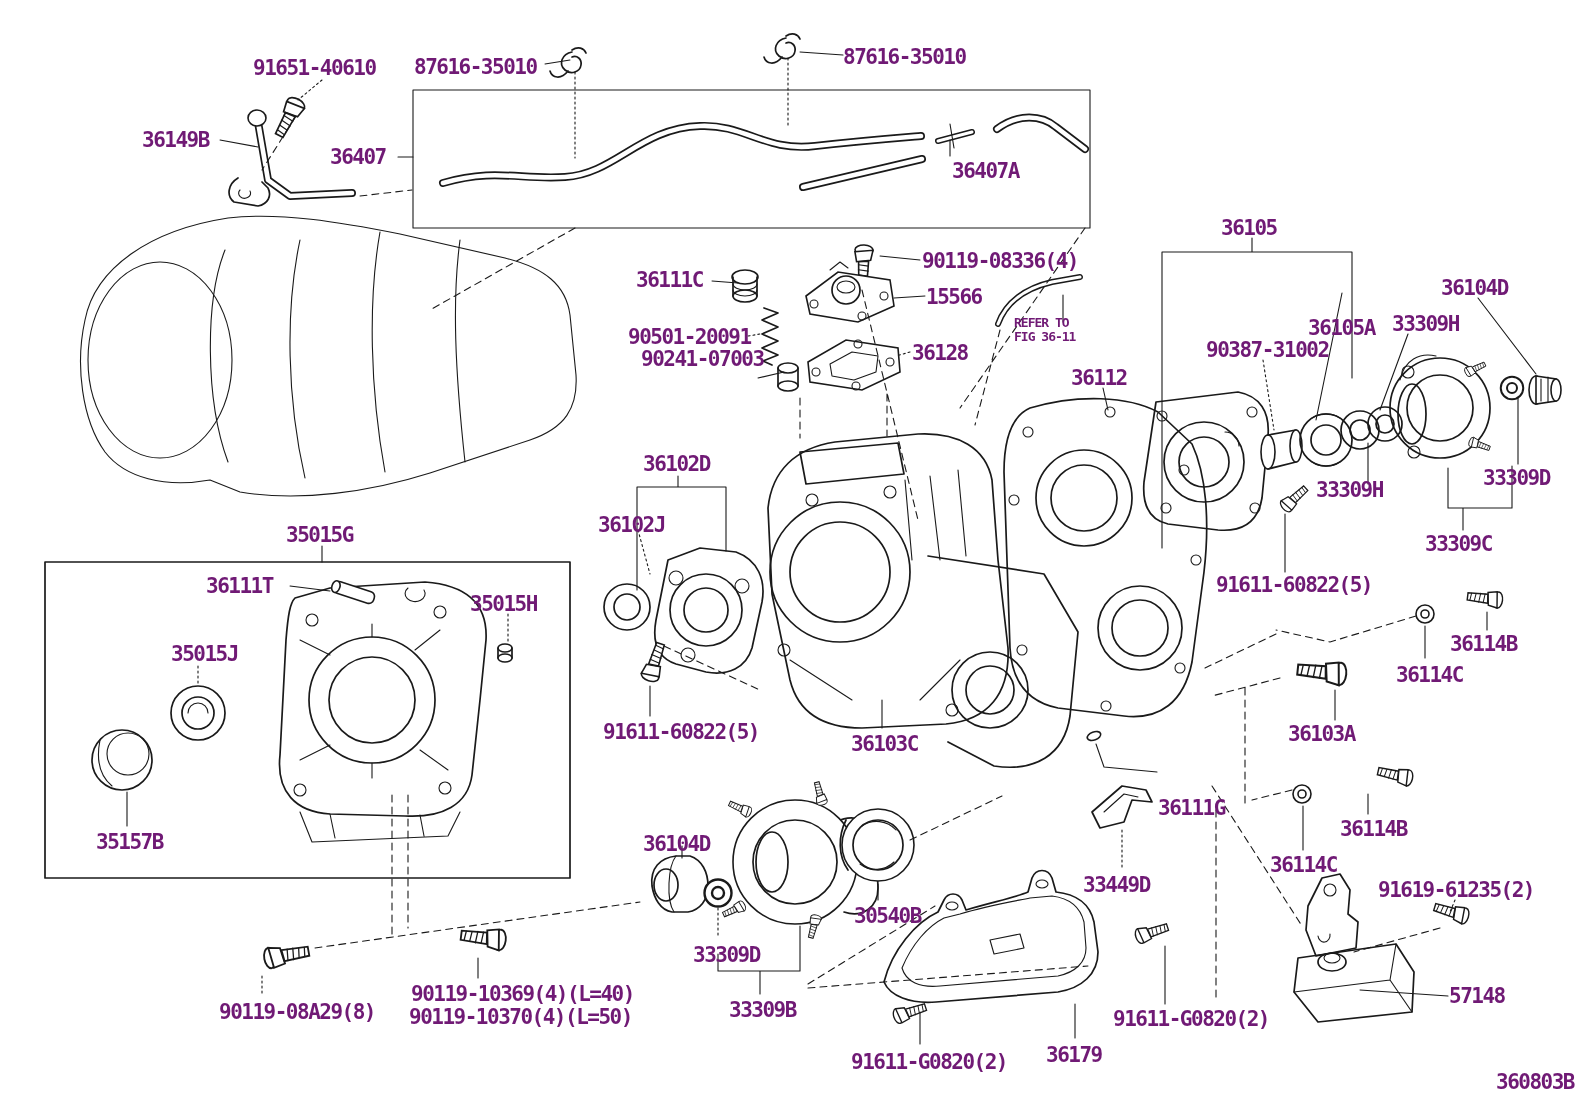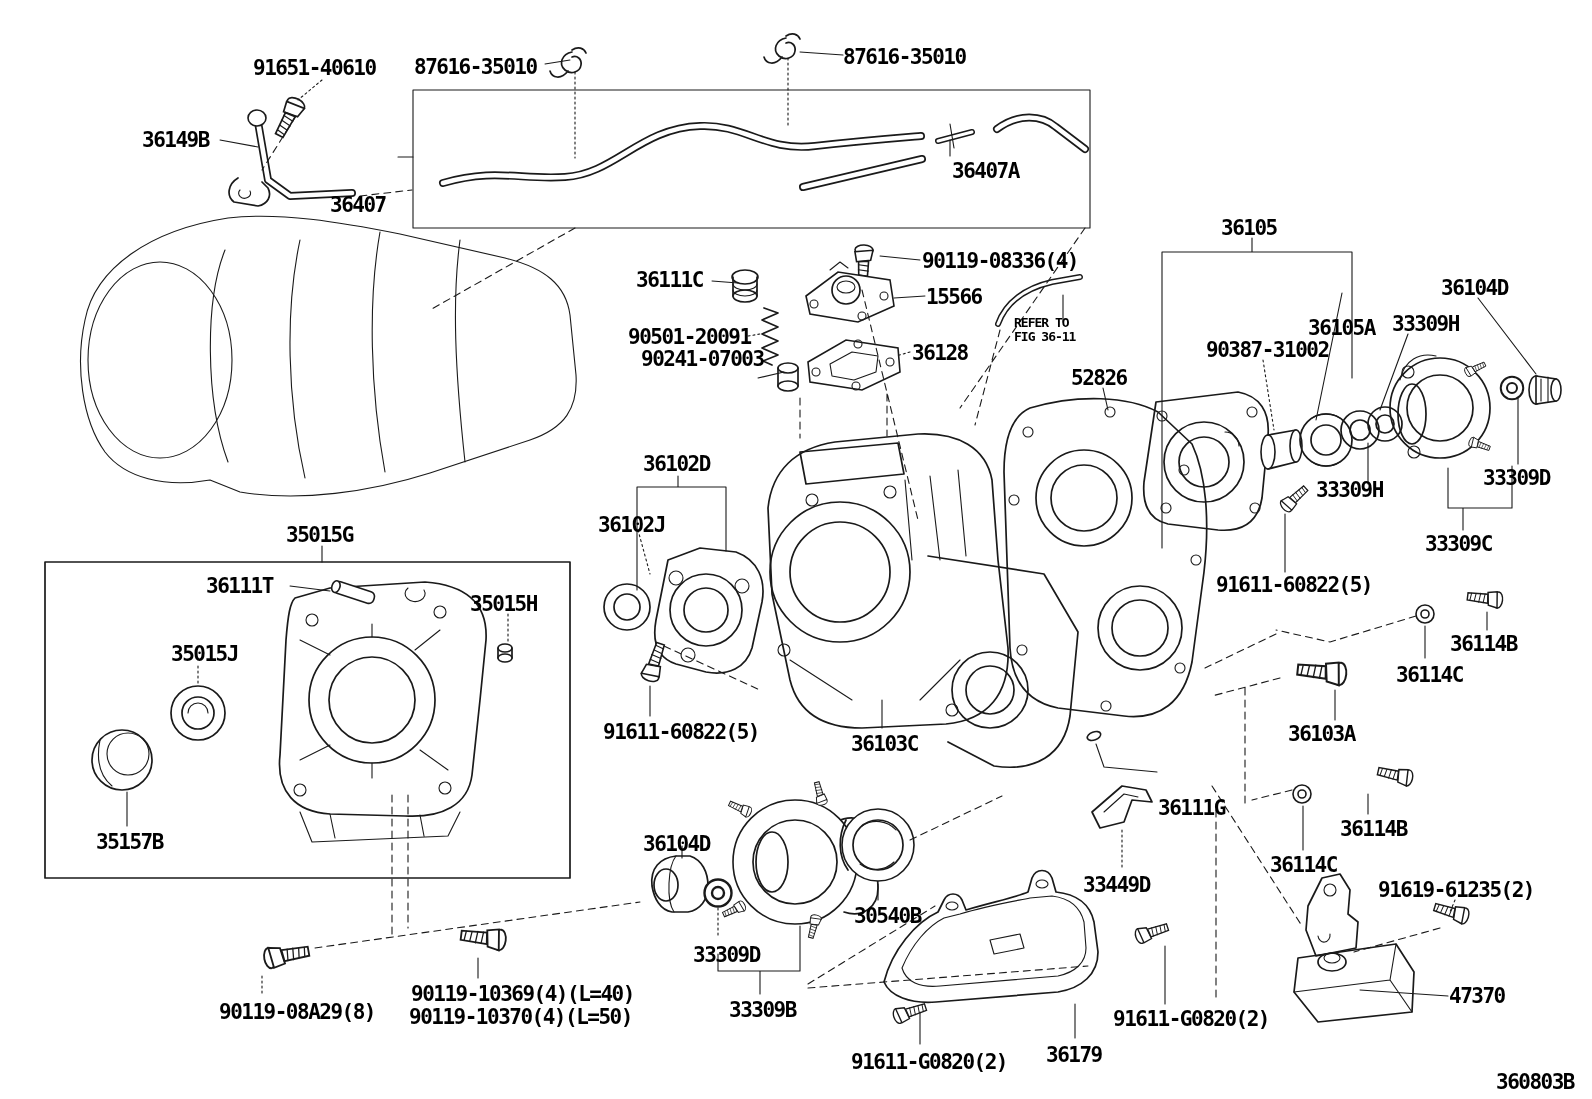--- a/index.html
+++ b/index.html
@@ -9,21 +9,21 @@
   .ln{fill:none;stroke:#1a1a1a;stroke-width:1.7;stroke-linecap:round;stroke-linejoin:round;}
   .thin{stroke-width:1.1;}
   .dash{stroke-dasharray:7 5;}
   .dot{stroke-dasharray:2 3;}
   .to{fill:none;stroke:#1a1a1a;stroke-width:8;stroke-linecap:round;stroke-linejoin:round;}
   .ti{fill:none;stroke:#ffffff;stroke-width:4.6;stroke-linecap:round;stroke-linejoin:round;}
   .to2{fill:none;stroke:#1a1a1a;stroke-width:6;stroke-linecap:round;}
   .ti2{fill:none;stroke:#ffffff;stroke-width:3;stroke-linecap:round;}
   .wh{fill:#ffffff;stroke:#1a1a1a;stroke-width:1.6;}
   .lbl{position:absolute;font:bold 21px "DejaVu Sans Mono",monospace;letter-spacing:-1.5px;
-       color:#000000;white-space:pre-line;line-height:1.05;user-select:none;}
+       color:#701a75;white-space:pre-line;line-height:1.05;user-select:none;}
   .lbl.sm{font-size:13px;letter-spacing:-1px;}
 </style>
 </head>
 <body>
 
 <div id="canvas">
 
 <svg width="1592" height="1099" viewBox="0 0 1592 1099">
   <defs>
     <g id="boltp">
@@ -323,47 +323,47 @@
     M392,795 L392,936 M408,795 L408,928 M315,948 L640,902
     M808,984 L935,906 M808,988 L1088,966 M1216,810 L1216,1002
     M1440,928 L1354,952 M910,840 L1002,796 M664,646 L760,690"></path>
 </svg>
 
 <div id="labels">
       <div class="lbl" style="left: 253px; top: 57px;">91651-40610</div>
       <div class="lbl" style="left: 414px; top: 56px;">87616-35010</div>
       <div class="lbl" style="left: 843px; top: 46px;">87616-35010</div>
       <div class="lbl" style="left: 142px; top: 129px;">36149B</div>
-      <div class="lbl" style="left: 330px; top: 146px; margin-top: 48px;">36407</div>
+      <div class="lbl" style="left: 330px; top: 146px;">36407</div>
       <div class="lbl" style="left: 952px; top: 160px;">36407A</div>
       <div class="lbl" style="left: 636px; top: 269px;">36111C</div>
       <div class="lbl" style="left: 922px; top: 250px;">90119-08336(4)</div>
       <div class="lbl" style="left: 926px; top: 286px;">15566</div>
       <div class="lbl" style="left: 628px; top: 326px;">90501-20091</div>
       <div class="lbl" style="left: 912px; top: 342px;">36128</div>
       <div class="lbl" style="left: 641px; top: 348px;">90241-07003</div>
       <div class="lbl sm" style="left: 1014px; top: 316px;">REFER TO
 FIG 36-11</div>
-      <div class="lbl" style="left: 1071px; top: 367px;">52826</div>
+      <div class="lbl" style="left: 1071px; top: 367px;">36112</div>
       <div class="lbl" style="left: 1221px; top: 217px;">36105</div>
       <div class="lbl" style="left: 1308px; top: 272px; margin-top: 45px;">36105A</div>
       <div class="lbl" style="left: 1441px; top: 277px;">36104D</div>
       <div class="lbl" style="left: 1392px; top: 313px;">33309H</div>
       <div class="lbl" style="left: 1206px; top: 339px;">90387-31002</div>
       <div class="lbl" style="left: 1316px; top: 479px;">33309H</div>
       <div class="lbl" style="left: 1483px; top: 467px;">33309D</div>
       <div class="lbl" style="left: 1425px; top: 533px;">33309C</div>
       <div class="lbl" style="left: 1216px; top: 574px;">91611-60822(5)</div>
       <div class="lbl" style="left: 1450px; top: 633px;">36114B</div>
       <div class="lbl" style="left: 1396px; top: 664px;">36114C</div>
       <div class="lbl" style="left: 1288px; top: 723px;">36103A</div>
       <div class="lbl" style="left: 1340px; top: 818px;">36114B</div>
       <div class="lbl" style="left: 1270px; top: 854px;">36114C</div>
       <div class="lbl" style="left: 1378px; top: 879px;">91619-61235(2)</div>
-      <div class="lbl" style="left: 1449px; top: 985px;">47370</div>
+      <div class="lbl" style="left: 1449px; top: 985px;">57148</div>
       <div class="lbl" style="left: 643px; top: 453px;">36102D</div>
       <div class="lbl" style="left: 598px; top: 514px;">36102J</div>
       <div class="lbl" style="left: 603px; top: 721px;">91611-60822(5)</div>
       <div class="lbl" style="left: 851px; top: 733px;">36103C</div>
       <div class="lbl" style="left: 1158px; top: 797px;">36111G</div>
       <div class="lbl" style="left: 1083px; top: 874px;">33449D</div>
       <div class="lbl" style="left: 643px; top: 833px;">36104D</div>
       <div class="lbl" style="left: 693px; top: 944px;">33309D</div>
       <div class="lbl" style="left: 854px; top: 905px;">30540B</div>
       <div class="lbl" style="left: 729px; top: 999px;">33309B</div>

